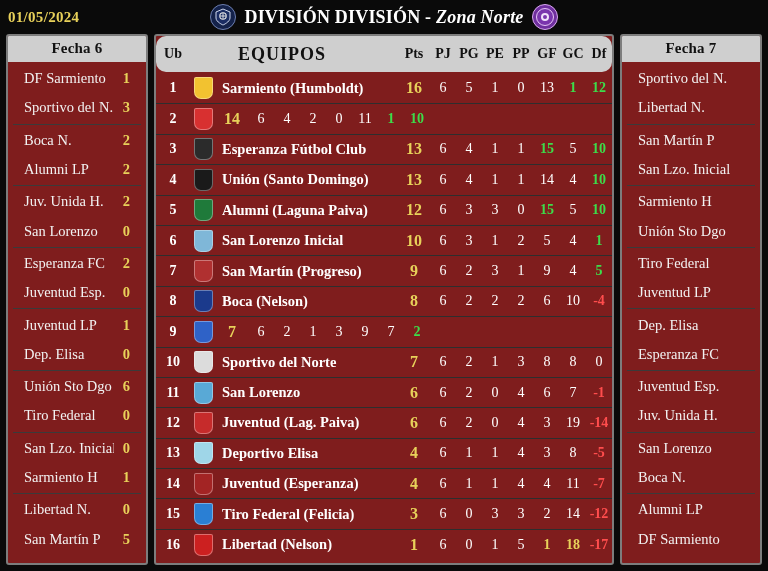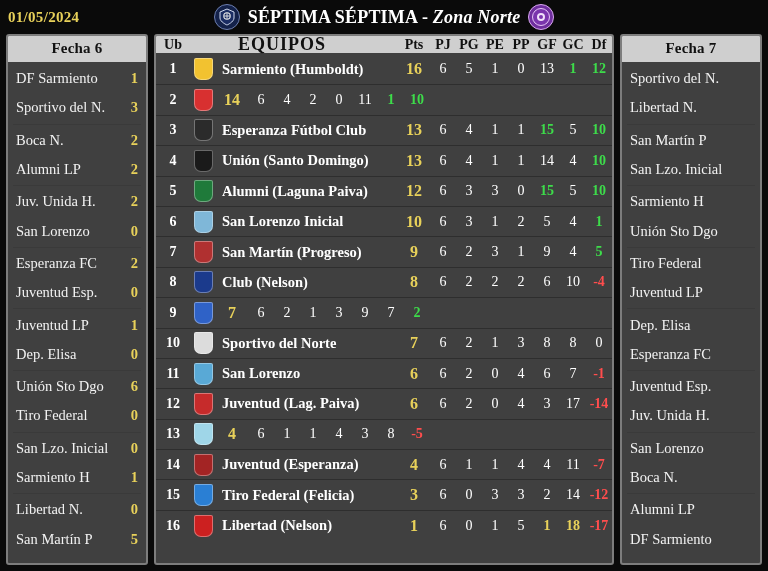--- a/index.html
+++ b/index.html
@@ -53,21 +53,21 @@
   .body {
     flex: 1;
     display: flex;
     gap: 6px;
     padding: 0 6px 6px 6px;
   }
   .col-side { width: 142px; display:flex; flex-direction:column; }
   .col-main { flex: 1; display:flex; flex-direction:column; }
 
   .panel {
-    background: #404040;
+    background: #7f1d1d;
     border: 2px solid #7d7d7d;
     border-radius: 3px;
     height: 100%;
     display:flex; flex-direction:column;
     overflow: hidden;
   }
   .panel-title {
     background: #cfcfcf;
     color: #111;
     text-align: center;
@@ -75,36 +75,37 @@
     font-size: 15px;
     padding: 4px 0 5px 0;
     letter-spacing: .2px;
     flex: 0 0 auto;
   }
 
   
   .fx-list { display:flex; flex-direction:column; padding: 2px 0; }
   .fx-row {
     display:flex; align-items:center;
-    padding: 0 8px;
+    padding: 0 16px;
     height: 29.3px;
     font-size: 14.5px;
   }
   .fx-name { flex:1; color:#f2f2f2; white-space:nowrap; overflow:hidden; }
   .fx-score { color:#e8d15a; font-weight:bold; width: 16px; text-align:right; }
   .fx-sep { height: 1px; background: #3a3a3a; margin: 1px 5px; }
   .fx-row.plain { color:#f2f2f2; }
 
   
   .tbl-head {
     display:flex; align-items:center;
     background:#cfcfcf; color:#111;
     font-weight:bold; font-size:14px;
-    height: 17px;
+    height: 36px;
     flex: 0 0 auto;
+    border-radius: 10px;
   }
   .tbl-head .h-ub { width: 34px; text-align:center; }
   .tbl-head .h-eq { flex:1; text-align:center; letter-spacing:1px; font-size:18px; }
   .tbl-head .h-num { width: 26px; text-align:center;font-family:Liberation Serif, serif; }
   .tbl-head .h-pts { width: 32px; text-align:center;margin-left:24px; }
 
   .tbl-body { display:flex; flex-direction:column; padding-top:1px; }
   .row {
     display:flex; align-items:center;
     height: 30.4px;
@@ -139,21 +140,21 @@
     <div class="header-date">01/05/2024</div>
     <div class="header-center">
       <span class="logo-left">
         <svg width="20" height="20" viewBox="0 0 20 20">
           <path d="M10 2 L17 5 L17 11 C17 15 10 18 10 18 C10 18 3 15 3 11 L3 5 Z" fill="#1b2d63" stroke="#cfd8ee" stroke-width="1"></path>
           <circle cx="10" cy="9" r="3.2" fill="none" stroke="#e9e9e9" stroke-width="1.1"></circle>
           <path d="M10 6 L10 12 M7 9 L13 9" stroke="#e9e9e9" stroke-width="0.9"></path>
         </svg>
       </span>
       <div class="header-title">
-        <span>SÉPTIMA SÉPTIMA</span><span> - </span><span class="italic">Zona Norte</span>
+        <span>DIVISIÓN DIVISIÓN</span><span> - </span><span class="italic">Zona Norte</span>
       </div>
       <span class="logo-right">
         <svg width="20" height="20" viewBox="0 0 20 20">
           <circle cx="10" cy="10" r="8.5" fill="#7a35ad" stroke="#e6c5f7" stroke-width="1"></circle>
           <circle cx="10" cy="10" r="4" fill="#f0e0fa"></circle>
           <circle cx="10" cy="10" r="2" fill="#7a35ad"></circle>
         </svg>
       </span>
     </div>
     <div class="header-spacer"></div>
@@ -357,21 +358,21 @@
               <div class="c-num">1</div>
               <div class="c-num hi-white">9</div>
               <div class="c-num hi-white">4</div>
               <div class="c-num hi-green">5</div>
             </div>
             <div class="row">
               <div class="c-ub">8</div>
               <div class="c-badge">
                 <span class="crest" style="background: rgb(27, 58, 140);"></span>
               </div>
-              <div class="c-team">Club (Nelson)</div>
+              <div class="c-team">Boca (Nelson)</div>
               <div class="c-pts">8</div>
               <div class="c-num">6</div>
               <div class="c-num">2</div>
               <div class="c-num">2</div>
               <div class="c-num">2</div>
               <div class="c-num hi-white">6</div>
               <div class="c-num hi-white">10</div>
               <div class="c-num hi-red">-4</div>
             </div>
             <div class="row">
@@ -423,28 +424,29 @@
               <div class="c-badge">
                 <span class="crest" style="background: rgb(198, 43, 43);"></span>
               </div>
               <div class="c-team">Juventud (Lag. Paiva)</div>
               <div class="c-pts">6</div>
               <div class="c-num">6</div>
               <div class="c-num">2</div>
               <div class="c-num">0</div>
               <div class="c-num">4</div>
               <div class="c-num hi-white">3</div>
-              <div class="c-num hi-white">17</div>
+              <div class="c-num hi-white">19</div>
               <div class="c-num hi-red">-14</div>
             </div>
             <div class="row">
               <div class="c-ub">13</div>
               <div class="c-badge">
                 <span class="crest" style="background: rgb(159, 214, 232);"></span>
               </div>
+              <div class="c-team">Deportivo Elisa</div>
               <div class="c-pts">4</div>
               <div class="c-num">6</div>
               <div class="c-num">1</div>
               <div class="c-num">1</div>
               <div class="c-num">4</div>
               <div class="c-num hi-white">3</div>
               <div class="c-num hi-white">8</div>
               <div class="c-num hi-red">-5</div>
             </div>
             <div class="row">

